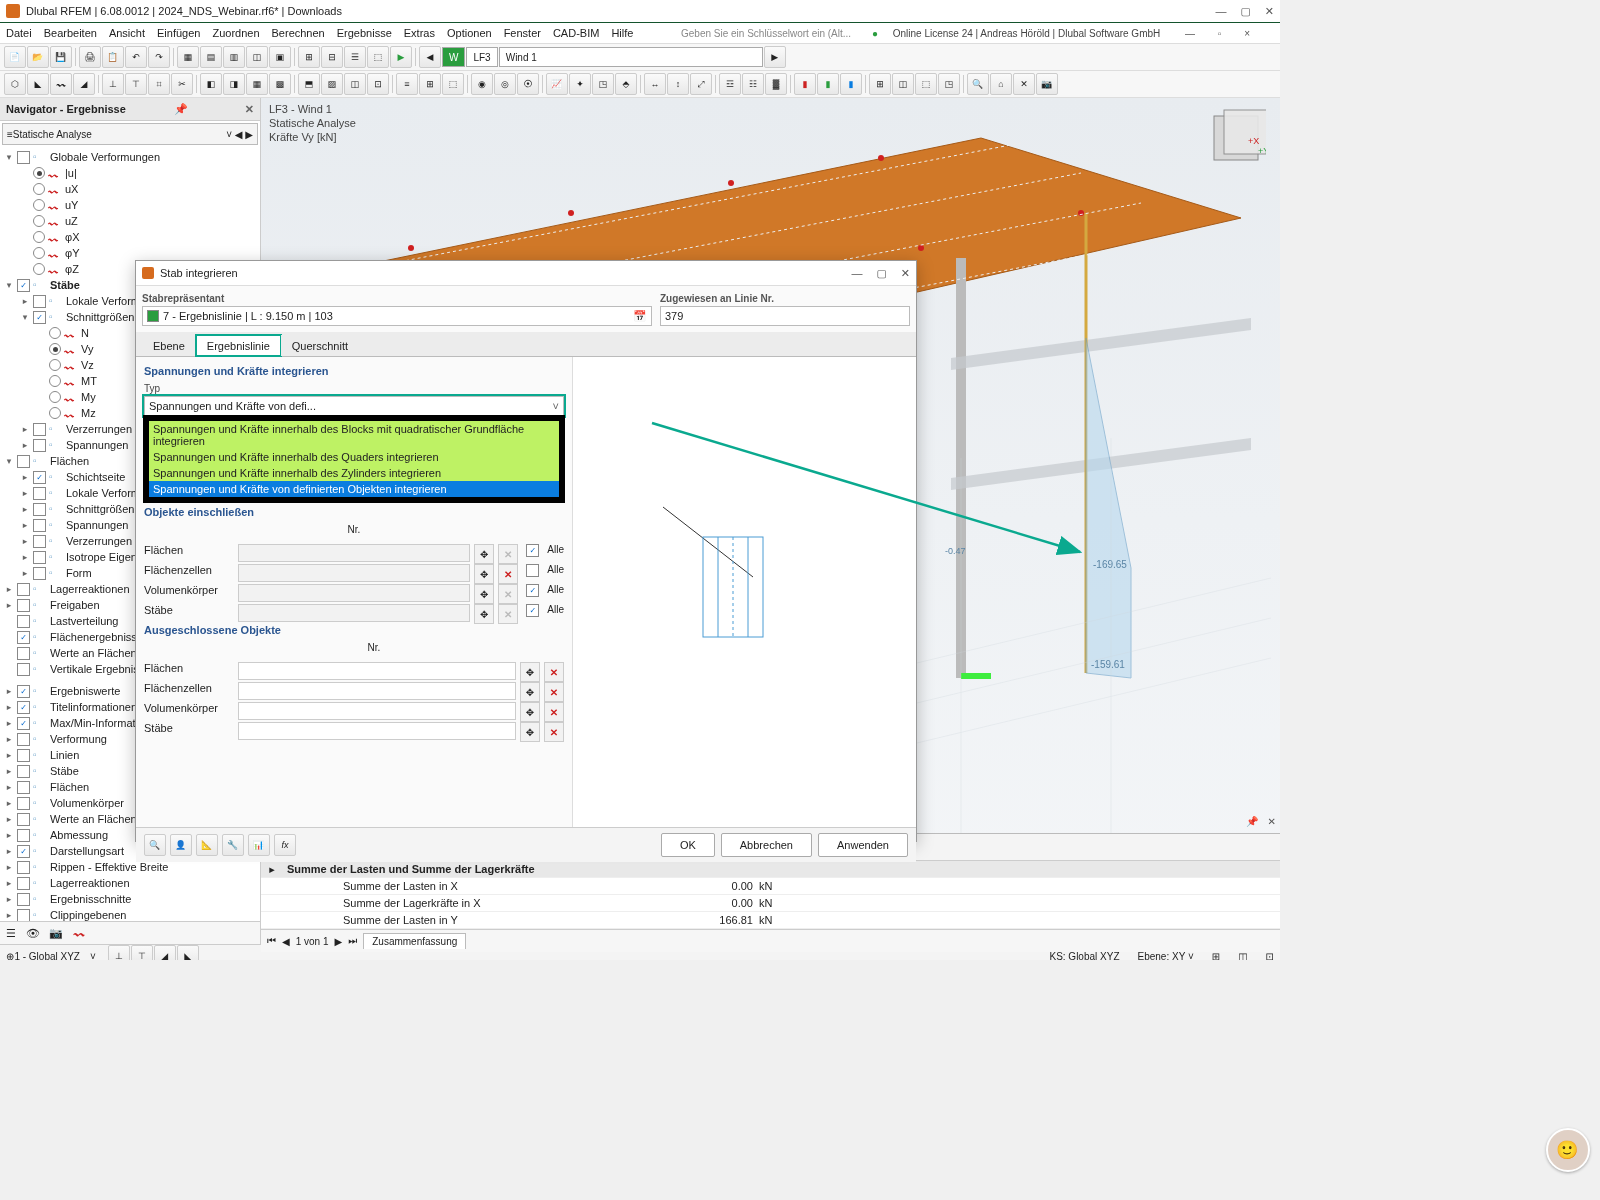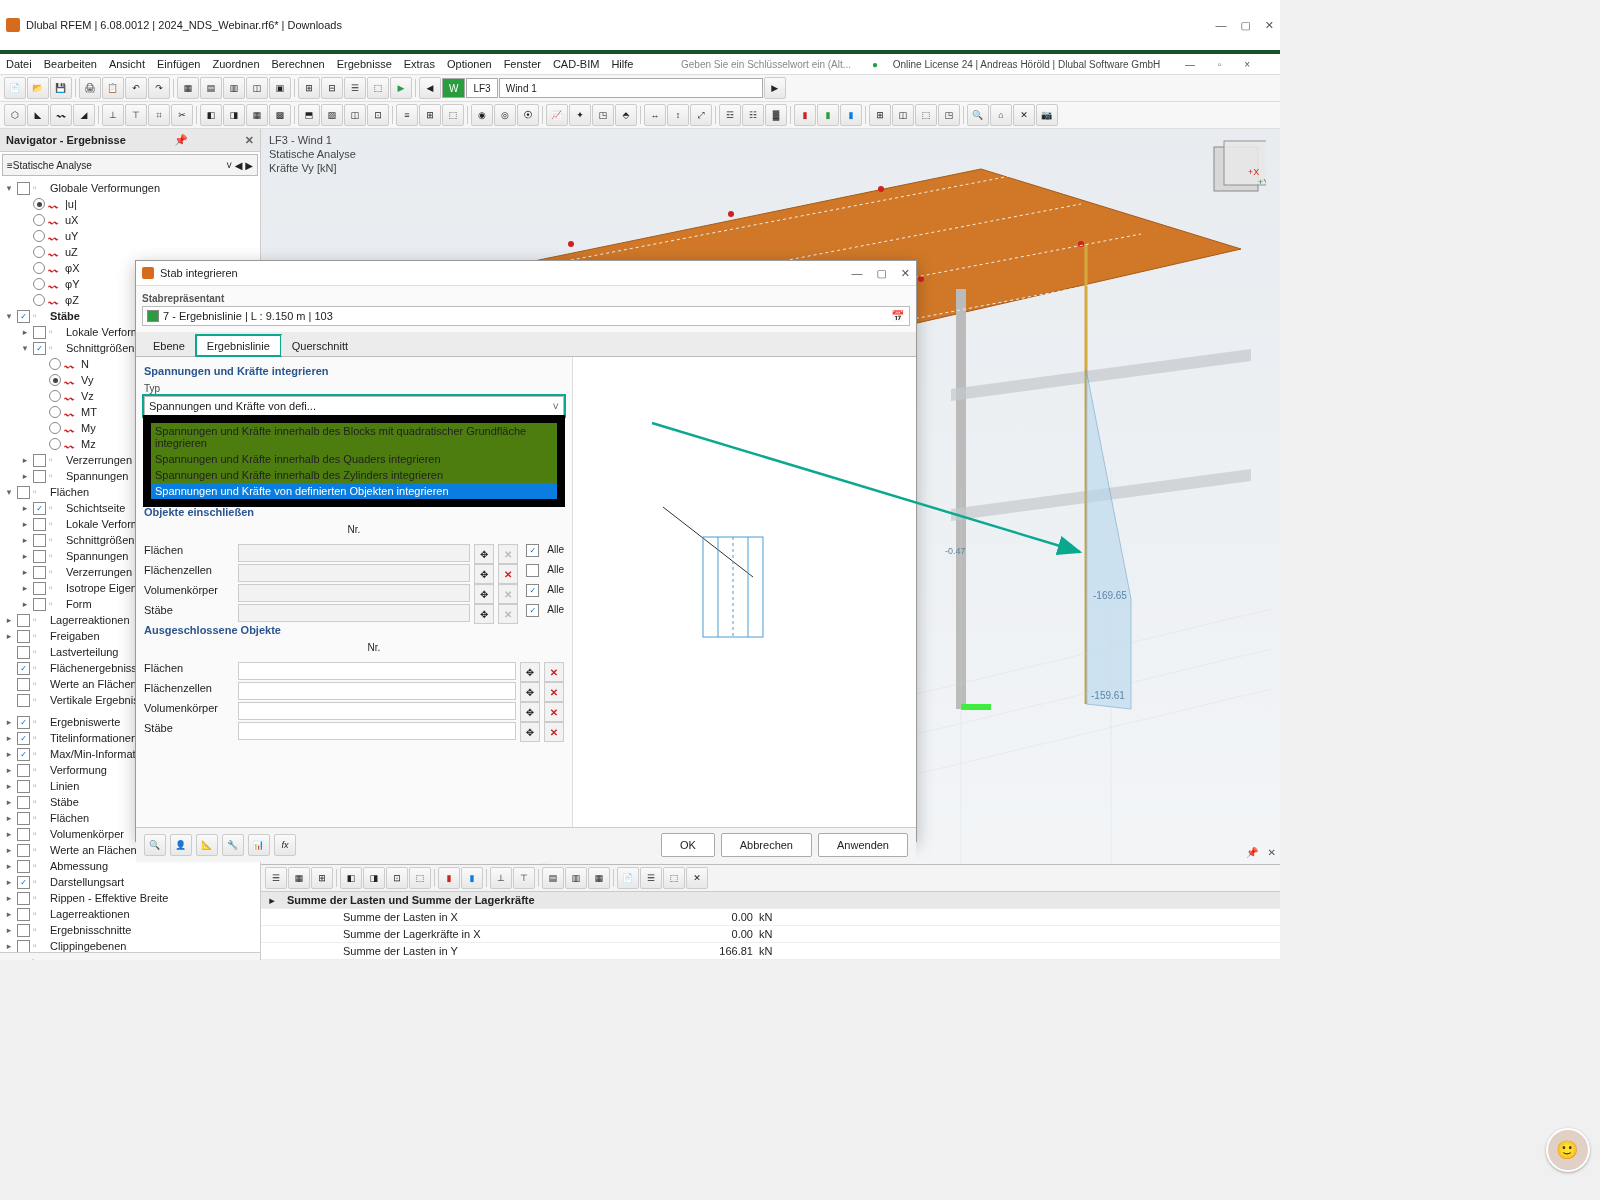--- a/index.html
+++ b/index.html
@@ -1,16 +1,16 @@
 <!DOCTYPE html>
 <html><head>
 <meta charset="utf-8">
 <style>
 html,body{margin:0;padding:0;font-family:"Segoe UI",Tahoma,sans-serif;font-size:11px;color:#222;background:#f0f0f0;overflow:hidden;width:1280px;height:960px}
-.titlebar{height:22px;background:#fff;display:flex;align-items:center;padding:14px 6px;border-bottom:4px solid #14532d}
+.titlebar{height:22px;background:#fff;display:flex;align-items:center;padding:0 6px;border-bottom:1px solid #14532d}
 .titlebar .logo{width:14px;height:14px;background:#d66b1e;border-radius:2px;margin-right:6px}
 .titlebar .wbtns{margin-left:auto;display:flex;gap:14px;color:#555}
 .menubar{height:20px;background:#fff;display:flex;align-items:center;padding:0 6px;border-bottom:1px solid #ddd}
 .menubar span{margin-right:12px}
 .menubar .r{margin-left:auto;color:#0066cc;font-size:10px}
 .toolbar{height:26px;background:#f7f7f7;border-bottom:1px solid #ddd;display:flex;align-items:center;padding:0 4px;gap:1px;overflow:hidden}
 .tb{width:20px;height:20px;background:linear-gradient(#fafafa,#e8e8e8);border:1px solid #ccc;border-radius:2px;display:flex;align-items:center;justify-content:center;font-size:9px}
 .sep{width:1px;height:18px;background:#ccc;margin:0 2px}
 .lcbox{height:18px;padding:0 6px;background:#fff;border:1px solid #aaa;font-size:10px;display:flex;align-items:center}
 .main{display:flex;height:846px}
@@ -51,21 +51,21 @@
 .dlg-tabs{display:flex;background:#ececec;border-bottom:1px solid #bbb;padding-left:6px}
 .dtab{padding:4px 10px;border:1px solid transparent;border-bottom:none;background:#ececec;font-size:11px;margin-top:3px}
 .dtab.act{background:#fff;border-color:#bbb}
 .dtab.hl{outline:2px solid #0aa98f;outline-offset:-1px}
 .dlg-body{display:flex;height:470px}
 .dlg-form{width:420px;padding:8px;display:flex;flex-direction:column}
 .sec-title{color:#2a5590;font-weight:bold;margin-bottom:6px;font-size:11px}
 .ftxt{font-size:10px;color:#444;margin-bottom:2px}
 .dd{height:18px;background:#fff;border:1px solid #bbb;display:flex;align-items:center;padding:0 4px;font-size:11px;position:relative;outline:2px solid #0aa98f}
 .dd::after{content:"˅";position:absolute;right:4px;color:#666}
-.ddlist{position:absolute;top:100%;left:-2px;right:-2px;background:#4d7c0f;border:8px solid #000000;z-index:10}
+.ddlist{position:absolute;top:100%;left:-2px;right:-2px;background:#bef264;border:6px solid #000000;z-index:10}
 .ddlist div{padding:2px 4px;font-size:11px}
 .ddlist .sel{background:#0a7de0;color:#fff}
 .ogrow{display:flex;align-items:flex-start;height:20px;gap:4px}
 .oglbl{width:90px;font-size:11px}
 .oginp{flex:1;height:16px;background:#f2f2f2;border:1px solid #ccc}
 .ogic{width:18px;height:18px;background:#f2f2f2;border:1px solid #ccc;display:flex;align-items:center;justify-content:center;font-size:10px}
 .ogx{color:#cc2020;font-weight:bold}
 .ogck{width:11px;height:11px;border:1px solid #888;background:#fff;display:flex;align-items:center;justify-content:center;font-size:8px;color:#0066cc;margin-left:4px}
 .dlg-prev{flex:1;background:#fff;position:relative;border-left:1px solid #ddd}
 .dlg-foot{height:34px;border-top:1px solid #ccc;background:#f4f4f4;display:flex;align-items:center;padding:0 8px;gap:4px}
@@ -662,20 +662,24 @@
   </div>
   <div class="dlg-top">
     <div class="dlg-field">
       <label>Stabrepräsentant</label>
       <div class="inp">
           <span class="rep-sw"></span>
           <span>7 - Ergebnislinie | L : 9.150 m | 103</span>
           <span style="margin-left:auto">📅</span>
         </div>
     </div>
+    <div class="dlg-field" style="flex:0 0 250px">
+      <label>Zugewiesen an Linie Nr.</label>
+      <div class="inp">379</div>
+    </div>
   </div>
   <div class="dlg-tabs">
     <div class="dtab">Ebene</div>
     <div class="dtab act hl">Ergebnislinie</div>
     <div class="dtab">Querschnitt</div>
   </div>
   <div class="dlg-body">
     <div class="dlg-form">
       <div class="sec-title">Spannungen und Kräfte integrieren</div>
       <div class="ftxt">Typ</div>

